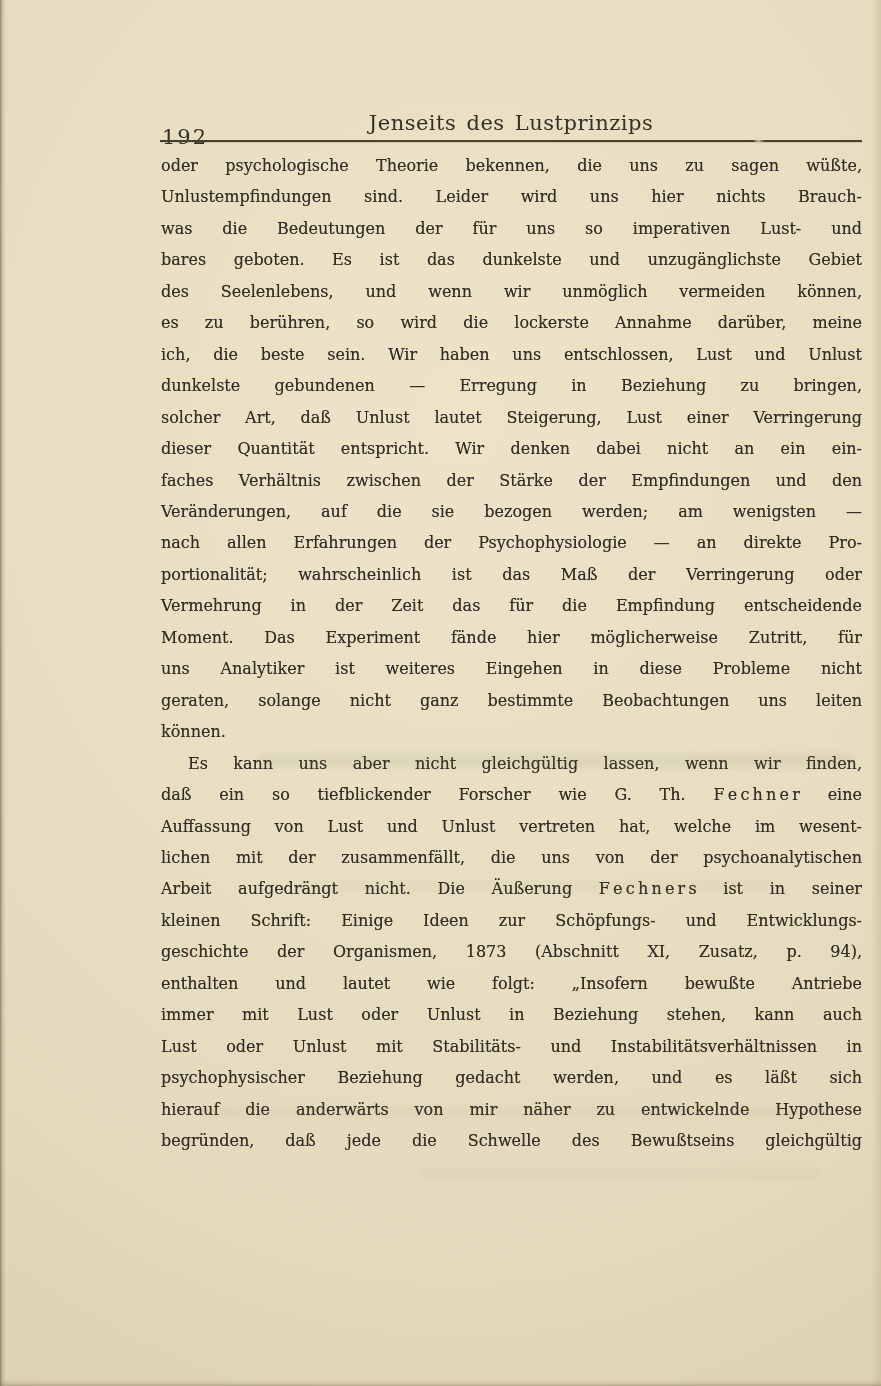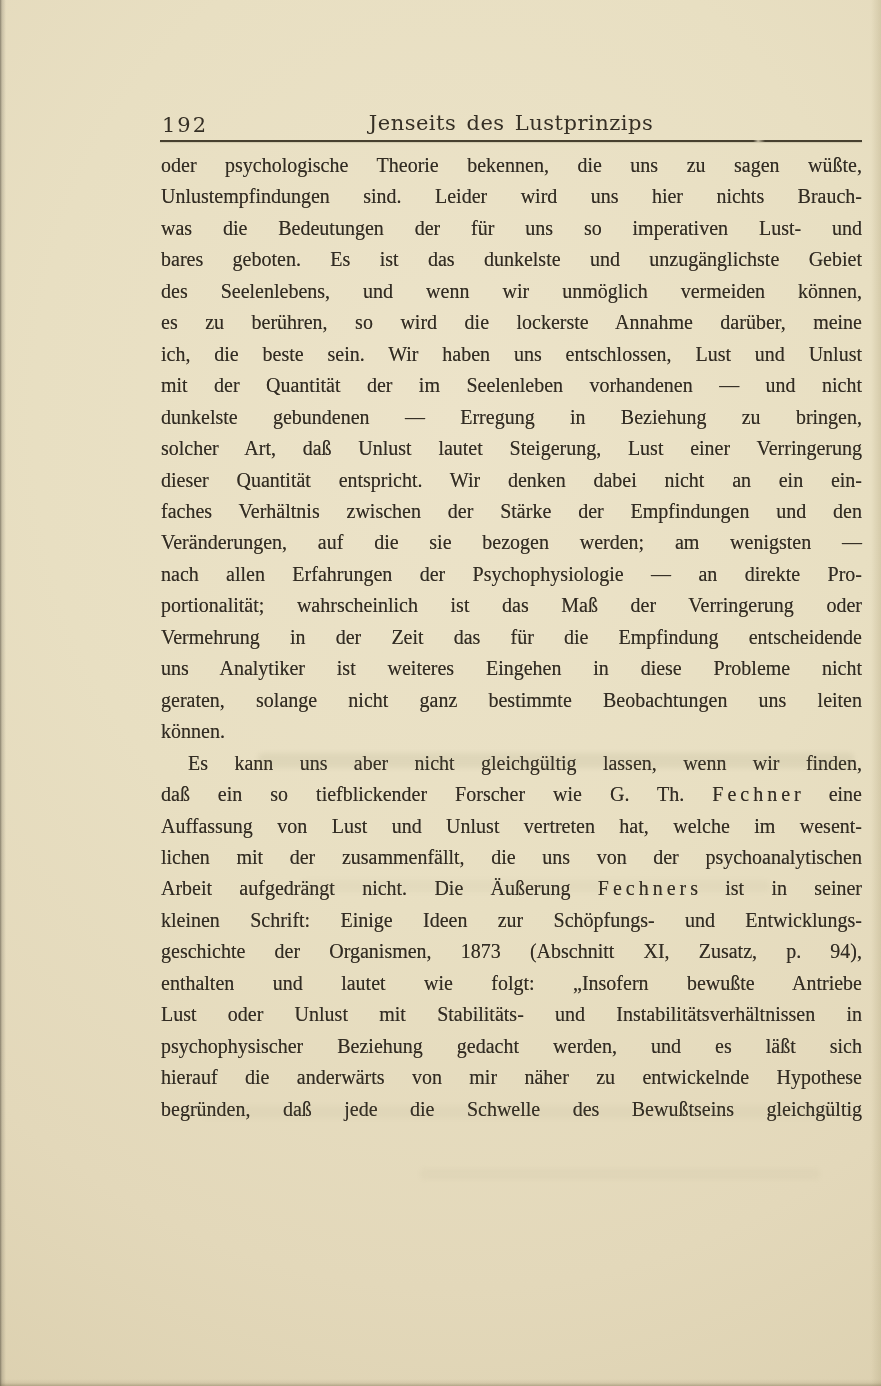--- a/index.html
+++ b/index.html
@@ -33,21 +33,21 @@
   }
 
   
   .header {
     position: absolute;
     top: 111px; left: 160px; width: 702px; height: 30px;
     color: #352f25;
     font-size: 21px;
   }
   .pagenum {
-    position: absolute; left: 2px; top: 2px;
+    position: absolute; left: 2px; top: 14px;
     letter-spacing: 2px;
   }
   .running-head {
     position: absolute; left: 0; right: 0; top: 0;
     text-align: center;
     letter-spacing: 0.5px;
     word-spacing: 3px;
   }
   .rule {
     position: absolute;
@@ -56,25 +56,24 @@
     background: linear-gradient(90deg,
       #47402f 0%, #47402f 84.5%,
       rgba(71,64,47,0.25) 85.2%, #47402f 86.2%, #47402f 100%);
     box-shadow: 0 1px 1px rgba(71,64,47,0.15);
   }
 
   
   .textblock {
     position: absolute;
     top: 150px; left: 161px; width: 701px;
-    font-size: 20px;
+    font-size: 16px;
     line-height: 31.45px;
     color: #322c23;
     text-shadow: 0 0 0.5px rgba(50,44,35,0.55);
-    font-family: Liberation Serif, serif;
   }
   .line {
     text-align: justify;
     text-align-last: justify;
     white-space: normal;
   }
   .p1 .line:last-child { text-align-last: left; }
   .p2 .line:first-child { padding-left: 27px; }
 
   
@@ -108,42 +107,43 @@
 
   <div class="textblock">
     <div class="para p1">
         <div class="line">oder psychologische Theorie bekennen, die uns zu sagen wüßte,</div>
         <div class="line">Unlustempfindungen sind. Leider wird uns hier nichts Brauch-</div>
         <div class="line">was die Bedeutungen der für uns so imperativen Lust- und</div>
         <div class="line">bares geboten. Es ist das dunkelste und unzugänglichste Gebiet</div>
         <div class="line">des Seelenlebens, und wenn wir unmöglich vermeiden können,</div>
         <div class="line">es zu berühren, so wird die lockerste Annahme darüber, meine</div>
         <div class="line">ich, die beste sein. Wir haben uns entschlossen, Lust und Unlust</div>
-        <div class="line">mit der Quantität der im Seelenleben vorhandenen — und nicht</div>
         <div class="line">dunkelste gebundenen — Erregung in Beziehung zu bringen,</div>
         <div class="line">solcher Art, daß Unlust lautet Steigerung, Lust einer Verringerung</div>
         <div class="line">dieser Quantität entspricht. Wir denken dabei nicht an ein ein-</div>
         <div class="line">faches Verhältnis zwischen der Stärke der Empfindungen und den</div>
         <div class="line">Veränderungen, auf die sie bezogen werden; am wenigsten —</div>
         <div class="line">nach allen Erfahrungen der Psychophysiologie — an direkte Pro-</div>
         <div class="line">portionalität; wahrscheinlich ist das Maß der Verringerung oder</div>
         <div class="line">Vermehrung in der Zeit das für die Empfindung entscheidende</div>
+        <div class="line">Moment. Das Experiment fände hier möglicherweise Zutritt, für</div>
         <div class="line">uns Analytiker ist weiteres Eingehen in diese Probleme nicht</div>
         <div class="line">geraten, solange nicht ganz bestimmte Beobachtungen uns leiten</div>
         <div class="line">können.</div>
       </div>
     <div class="para p2">
         <div class="line">Es kann uns aber nicht gleichgültig lassen, wenn wir finden,</div>
         <div class="line">daß ein so tiefblickender Forscher wie G. Th. F e c h n e r eine</div>
         <div class="line">Auffassung von Lust und Unlust vertreten hat, welche im wesent-</div>
         <div class="line">lichen mit der zusammenfällt, die uns von der psychoanalytischen</div>
         <div class="line">Arbeit aufgedrängt nicht. Die Äußerung F e c h n e r s ist in seiner</div>
         <div class="line">kleinen Schrift: Einige Ideen zur Schöpfungs- und Entwicklungs-</div>
         <div class="line">geschichte der Organismen, 1873 (Abschnitt XI, Zusatz, p. 94),</div>
         <div class="line">enthalten und lautet wie folgt: „Insofern bewußte Antriebe</div>
+        <div class="line">immer mit Lust oder Unlust in Beziehung stehen, kann auch</div>
         <div class="line">Lust oder Unlust mit Stabilitäts- und Instabilitätsverhältnissen in</div>
         <div class="line">psychophysischer Beziehung gedacht werden, und es läßt sich</div>
         <div class="line">hierauf die anderwärts von mir näher zu entwickelnde Hypothese</div>
         <div class="line">begründen, daß jede die Schwelle des Bewußtseins gleichgültig</div>
       </div>
   </div>
 
   <div class="smudge smudge-1"></div>
   <div class="smudge smudge-2"></div>
   <div class="smudge smudge-3"></div>

